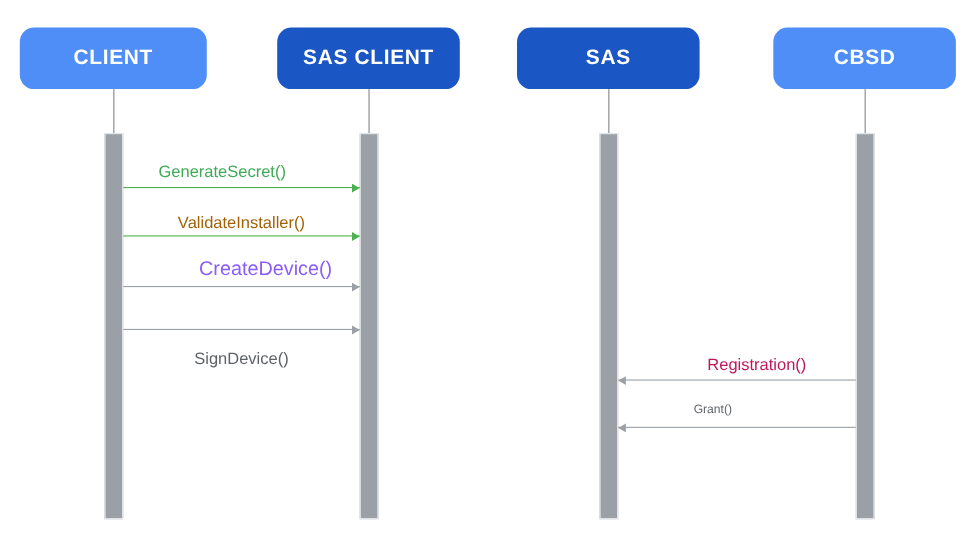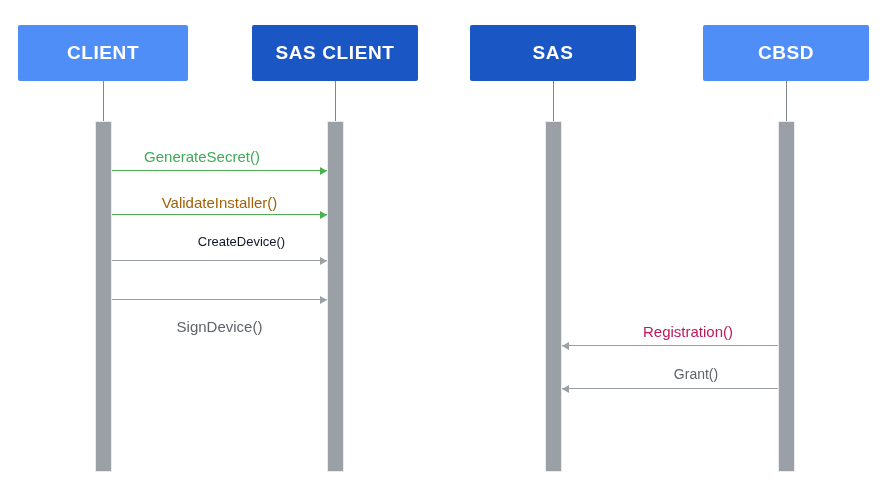--- a/index.html
+++ b/index.html
@@ -17,21 +17,21 @@
     height: 497px;
     background: #ffffff;
     overflow: hidden;
   }
   
   .participant {
     position: absolute;
     display: flex;
     align-items: center;
     justify-content: center;
-    border-radius: 2px;
+    border-radius: 13px;
     box-sizing: border-box;
     color: #ffffff;
     font-weight: bold;
     letter-spacing: 0.6px;
     text-align: center;
     line-height: 1.1;
     user-select: none;
   }
   .participant-label {
     display: block;
@@ -94,23 +94,23 @@
       <span class="participant-label">SAS</span>
     </div>
     <div class="msg-line" style="left: 112px; top: 170px; width: 215px; background: rgb(76, 175, 80);"></div>
     <div class="msg-head" style="top: 166.5px; left: 320px; border-left: 7px solid rgb(76, 175, 80);"></div>
     <div class="msg-label" style="left: 112px; width: 180px; top: 148px; color: rgb(63, 170, 85); font-size: 15px;">GenerateSecret()</div>
     <div class="msg-line" style="left: 112px; top: 214px; width: 215px; background: rgb(76, 175, 80);"></div>
     <div class="msg-head" style="top: 210.5px; left: 320px; border-left: 7px solid rgb(76, 175, 80);"></div>
     <div class="msg-label" style="left: 112px; width: 215px; top: 194px; color: #a16207; font-size: 15px;">ValidateInstaller()</div>
     <div class="msg-line" style="left: 112px; top: 260px; width: 215px; background: rgb(154, 160, 166);"></div>
     <div class="msg-head" style="top: 256.5px; left: 320px; border-left: 7px solid rgb(154, 160, 166);"></div>
-    <div class="msg-label" style="left: 112px; width: 259px; top: 234px; color: #0f172a; font-size: 13px;">CreateDevice()</div>
+    <div class="msg-label" style="left: 112px; width: 259px; top: 234px; color: #8b5cf6; font-size: 18px;">CreateDevice()</div>
     <div class="msg-line" style="left: 112px; top: 299px; width: 215px; background: rgb(154, 160, 166);"></div>
     <div class="msg-head" style="top: 295.5px; left: 320px; border-left: 7px solid rgb(154, 160, 166);"></div>
     <div class="msg-label" style="left: 112px; width: 215px; top: 281px; color: rgb(95, 99, 104); font-size: 15px; margin-top: 37px;">SignDevice()</div>
     <div class="msg-line" style="left: 562px; top: 345px; width: 216px; background: rgb(154, 160, 166);"></div>
     <div class="msg-head" style="top: 341.5px; left: 562px; border-right: 7px solid rgb(154, 160, 166);"></div>
     <div class="msg-label" style="left: 562px; width: 252px; top: 323px; color: #be185d; font-size: 15px;">Registration()</div>
     <div class="msg-line" style="left: 562px; top: 388px; width: 216px; background: rgb(154, 160, 166);"></div>
     <div class="msg-head" style="top: 384.5px; left: 562px; border-right: 7px solid rgb(154, 160, 166);"></div>
-    <div class="msg-label" style="left: 562px; width: 172px; top: 366px; color: rgb(95, 99, 104); font-size: 14px; padding-left: 48px;">Grant()</div>
+    <div class="msg-label" style="left: 562px; width: 172px; top: 366px; color: rgb(95, 99, 104); font-size: 11px;">Grant()</div>
   </div>
 
 </body></html>

